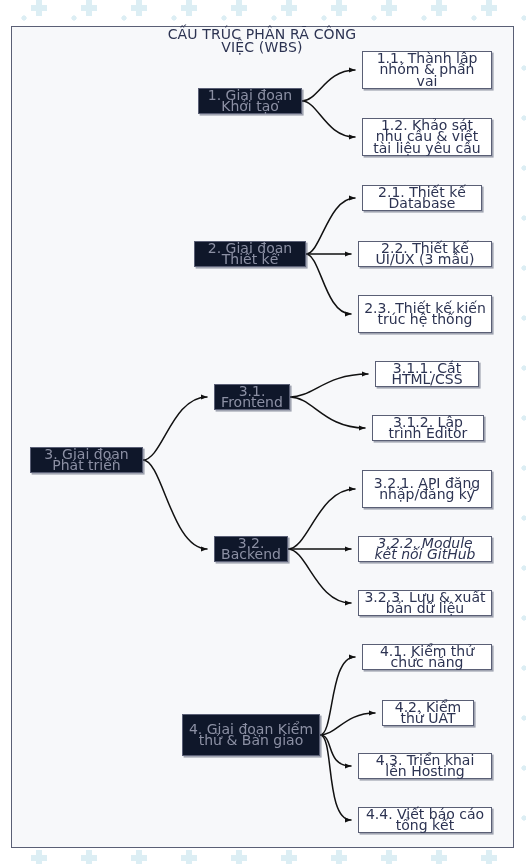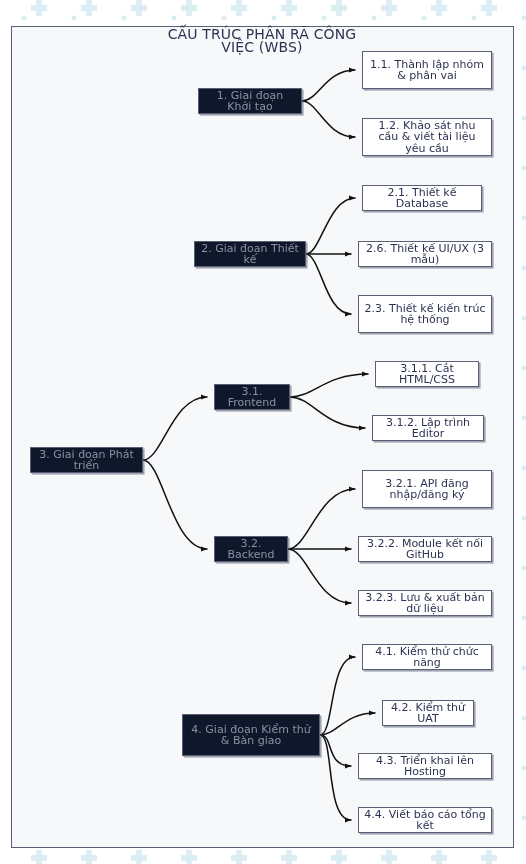--- a/index.html
+++ b/index.html
@@ -63,21 +63,21 @@
     pointer-events: none;
   }
 
   .node {
     position: absolute;
     z-index: 3;
     display: flex;
     align-items: center;
     justify-content: center;
     text-align: center;
-    font-size: 11px;
+    font-size: 14px;
     line-height: 11.5px;
     padding: 12px 5px;
     box-shadow: 1.6px 1.6px 0 rgba(90, 95, 117, 0.55);
   }
 
   .node.phase {
     background: #0f172a;
     border: 1.3px solid #5a5f75;
     color: #8c90a4;
   }
@@ -351,21 +351,21 @@
     <div class="node leaf" style="left: 362px; top: 118px; width: 130px; height: 38px;">
       <span>1.2. Khảo sát nhu cầu &amp; viết tài liệu yêu cầu</span>
     </div>
     <div class="node phase" style="left: 194px; top: 241px; width: 112px; height: 26px;">
       <span>2. Giai đoạn Thiết kế</span>
     </div>
     <div class="node leaf" style="left: 362px; top: 185px; width: 120px; height: 26px;">
       <span>2.1. Thiết kế Database</span>
     </div>
     <div class="node leaf" style="left: 358px; top: 241px; width: 134px; height: 26px;">
-      <span>2.6. Thiết kế UI/UX (3 mẫu)</span>
+      <span>2.2. Thiết kế UI/UX (3 mẫu)</span>
     </div>
     <div class="node leaf" style="left: 358px; top: 295px; width: 134px; height: 38px;">
       <span>2.3. Thiết kế kiến trúc hệ thống</span>
     </div>
     <div class="node phase" style="left: 30px; top: 447px; width: 113px; height: 26px;">
       <span>3. Giai đoạn Phát triển</span>
     </div>
     <div class="node phase" style="left: 214px; top: 384px; width: 76px; height: 26px;">
       <span>3.1. Frontend</span>
     </div>
@@ -374,21 +374,21 @@
     </div>
     <div class="node leaf" style="left: 372px; top: 415px; width: 112px; height: 26px;">
       <span>3.1.2. Lập trình Editor</span>
     </div>
     <div class="node phase" style="left: 214px; top: 536px; width: 74px; height: 26px;">
       <span>3.2. Backend</span>
     </div>
     <div class="node leaf" style="left: 362px; top: 470px; width: 130px; height: 38px;">
       <span>3.2.1. API đăng nhập/đăng ký</span>
     </div>
-    <div class="node leaf" style="left: 358px; top: 536px; width: 134px; height: 26px;">
+    <div class="node leaf" style="left: 358px; top: 536px; width: 134px; height: 26px; font-style: italic;">
       <span>3.2.2. Module kết nối GitHub</span>
     </div>
     <div class="node leaf" style="left: 358px; top: 590px; width: 134px; height: 26px;">
       <span>3.2.3. Lưu &amp; xuất bản dữ liệu</span>
     </div>
     <div class="node phase" style="left: 182px; top: 714px; width: 138px; height: 42px;">
       <span>4. Giai đoạn Kiểm thử &amp; Bàn giao</span>
     </div>
     <div class="node leaf" style="left: 362px; top: 644px; width: 130px; height: 26px;">
       <span>4.1. Kiểm thử chức năng</span>

